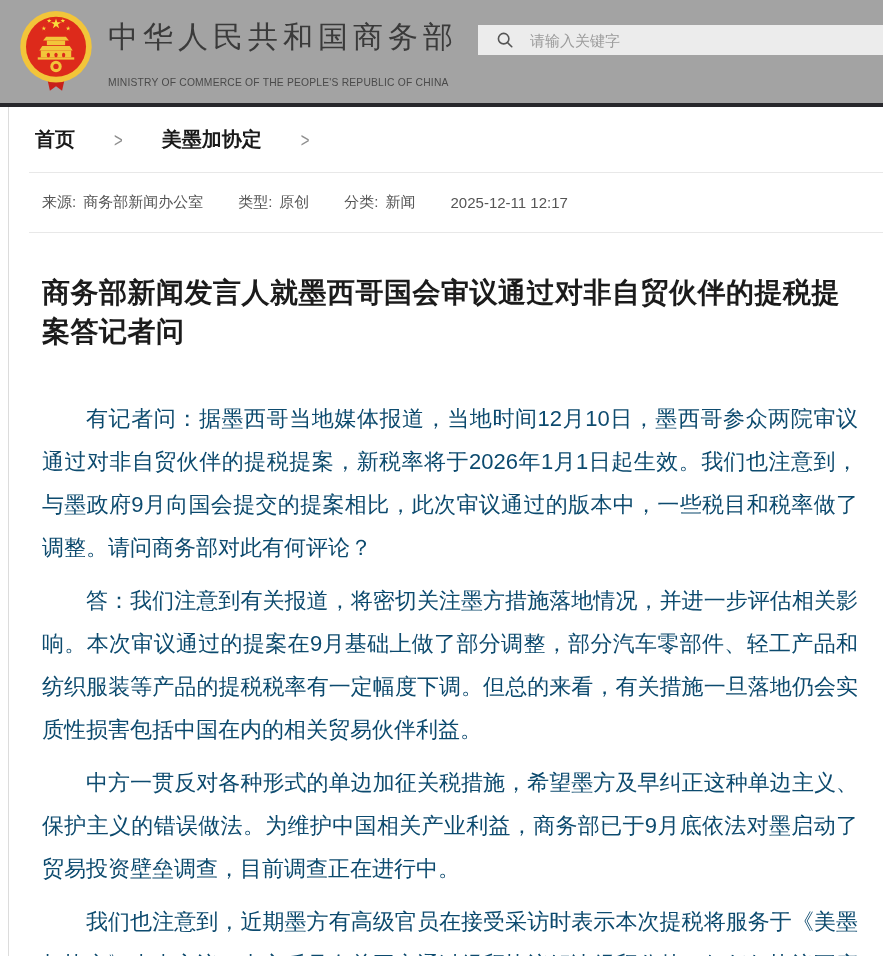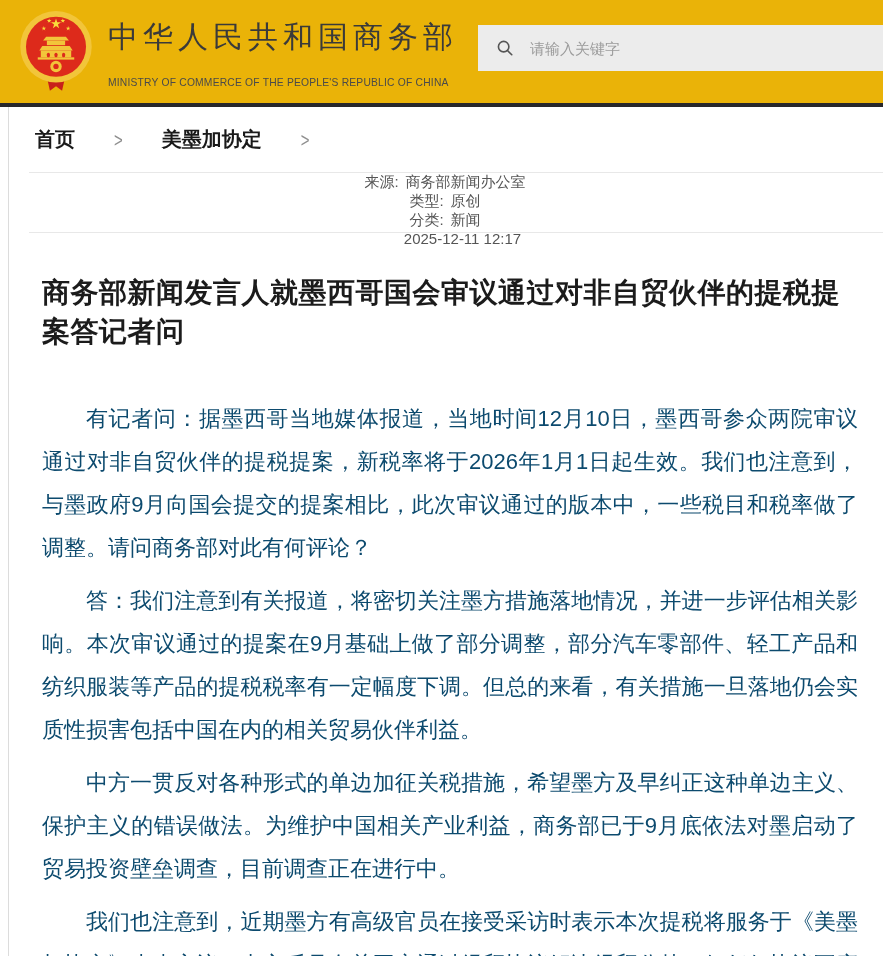--- a/index.html
+++ b/index.html
@@ -9,21 +9,21 @@
     height: 956px;
     background: #ffffff;
     font-family: "Liberation Sans", "DejaVu Sans", sans-serif;
     overflow: hidden;
   }
 
   
   .header {
     position: relative;
     height: 103px;
-    background: #eab308;
+    background: #a3a3a3;
   }
   .logo-block {
     position: absolute;
     left: 18px;
     top: 10px;
     display: flex;
     align-items: flex-start;
     cursor: pointer;
   }
   .emblem { width: 76px; height: 84px; display: block; }
@@ -41,21 +41,21 @@
     font-size: 10.3px;
     color: #4a4a4a;
     letter-spacing: 0.2px;
     white-space: nowrap;
   }
   .search-box {
     position: absolute;
     left: 478px;
     top: 25px;
     width: 405px;
-    height: 46px;
+    height: 30px;
     background: #ececec;
     display: flex;
     align-items: center;
     padding-left: 18px;
   }
   .search-icon { width: 18px; height: 18px; flex: 0 0 auto; cursor: pointer; }
   .search-input {
     border: none;
     outline: none;
     background: transparent;
@@ -100,21 +100,20 @@
 
   .divider { border-bottom: 1px solid #e8e8e8; margin-left: 20px; }
 
   .meta {
     display: flex;
     align-items: center;
     height: 59px;
     padding-left: 33px;
     font-size: 15px;
     color: #555555;
-    flex-direction: column;
   }
   .meta-group { margin-right: 35px; white-space: nowrap; }
   .meta-label { margin-right: 7px; }
   .meta-date { white-space: nowrap; }
 
   .article { padding: 0 25px 0 33px; }
   .article-title {
     margin-top: 41px;
     font-size: 28px;
     font-weight: bold;

